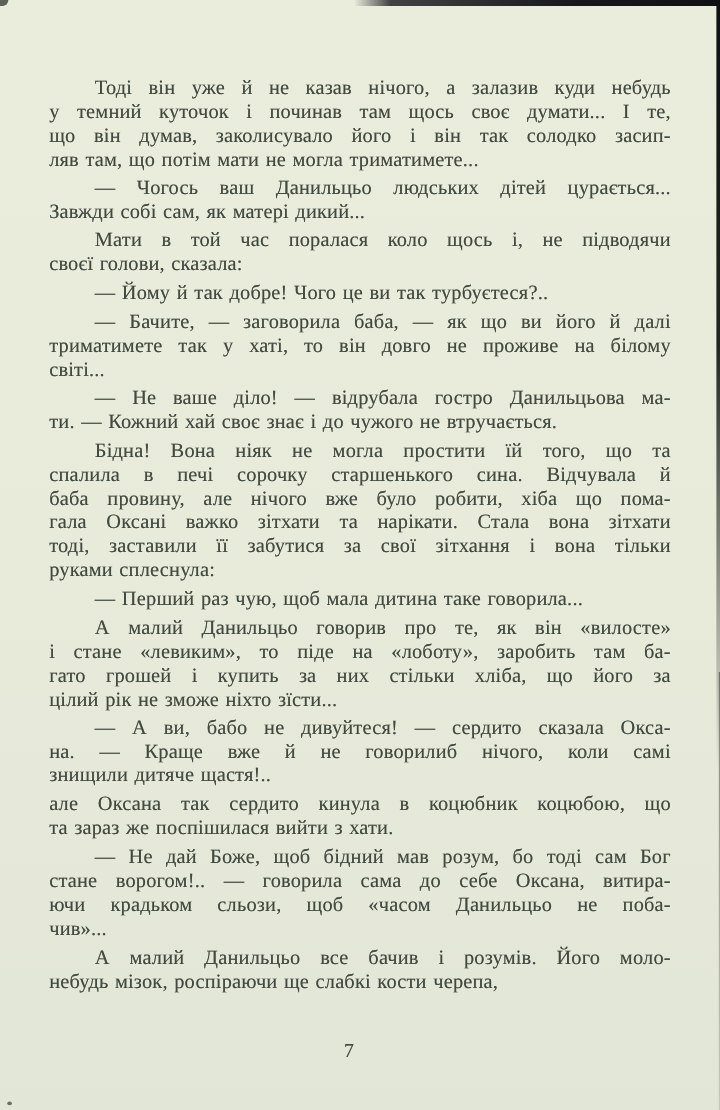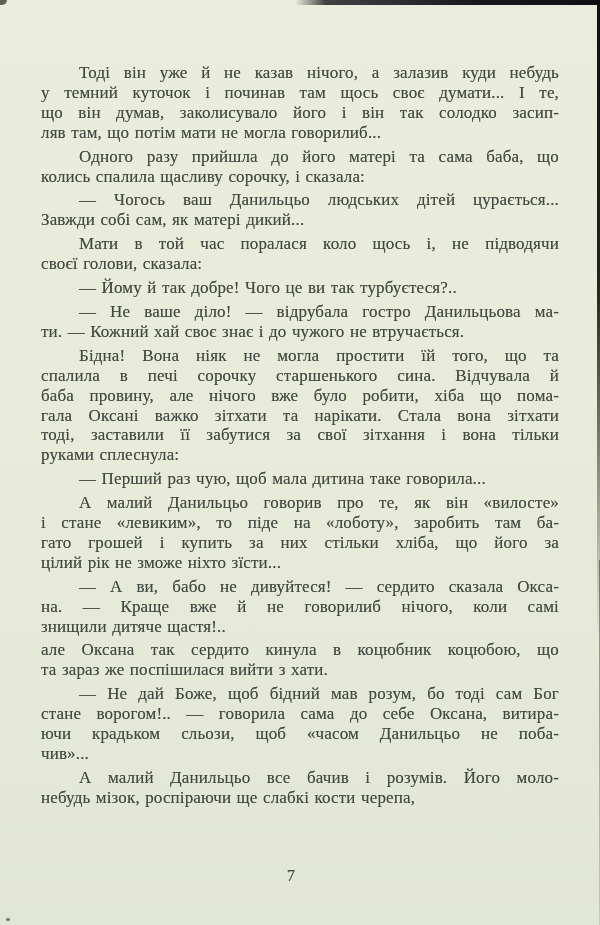--- a/index.html
+++ b/index.html
@@ -57,36 +57,37 @@
   <div class="edge-right"></div>
   <div class="edge-right-faint"></div>
   <div class="speck-tl"></div>
   <div class="speck-bl"></div>
 
   <div class="textblock" id="textblock">
       <div class="para">
         <div class="line i j">Тоді він уже й не казав нічого, а залазив куди небудь</div>
         <div class="line j">у темний куточок і починав там щось своє думати... І те,</div>
         <div class="line j">що він думав, заколисувало його і він так солодко засип-</div>
-        <div class="line">ляв там, що потім мати не могла говорилиб...</div>
-      </div>
-      <div class="para">
-        <div class="line i j">Одного разу прийшла до його матері та сама баба, що</div>
-        <div class="line">колись спалила щасливу сорочку, і сказала:</div>
+        <div class="line">ляв там, що потім мати не могла триматимете...</div>
       </div>
       <div class="para">
         <div class="line i j">— Чогось ваш Данильцьо людських дітей цурається...</div>
         <div class="line">Завжди собі сам, як матері дикий...</div>
       </div>
       <div class="para">
         <div class="line i j">Мати в той час поралася коло щось і, не підводячи</div>
         <div class="line">своєї голови, сказала:</div>
       </div>
       <div class="para">
         <div class="line i">— Йому й так добре! Чого це ви так турбуєтеся?..</div>
+      </div>
+      <div class="para">
+        <div class="line i j">— Бачите, — заговорила баба, — як що ви його й далі</div>
+        <div class="line j">триматимете так у хаті, то він довго не проживе на білому</div>
+        <div class="line">світі...</div>
       </div>
       <div class="para">
         <div class="line i j">— Не ваше діло! — відрубала гостро Данильцьова ма-</div>
         <div class="line">ти. — Кожний хай своє знає і до чужого не втручається.</div>
       </div>
       <div class="para">
         <div class="line i j">Бідна! Вона ніяк не могла простити їй того, що та</div>
         <div class="line j">спалила в печі сорочку старшенького сина. Відчувала й</div>
         <div class="line j">баба провину, але нічого вже було робити, хіба що пома-</div>
         <div class="line j">гала Оксані важко зітхати та нарікати. Стала вона зітхати</div>

